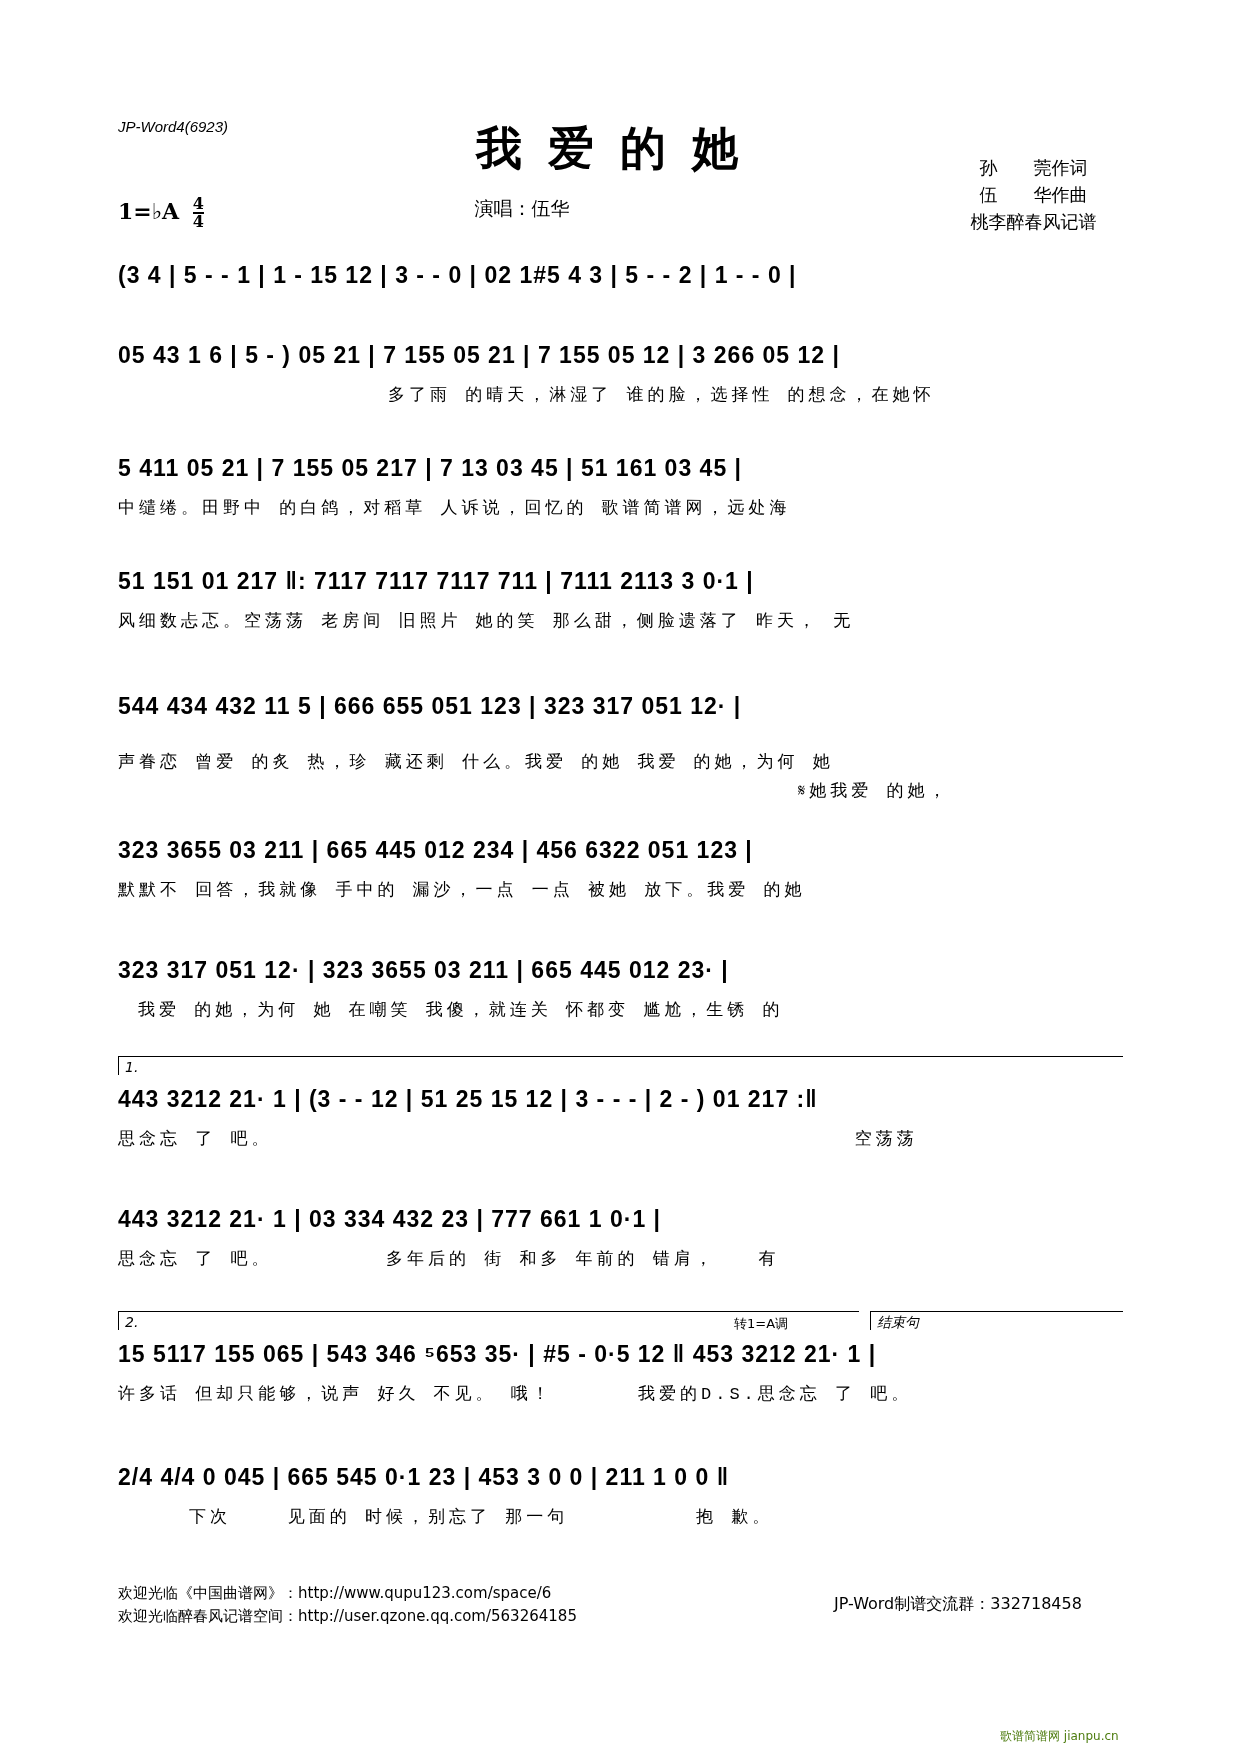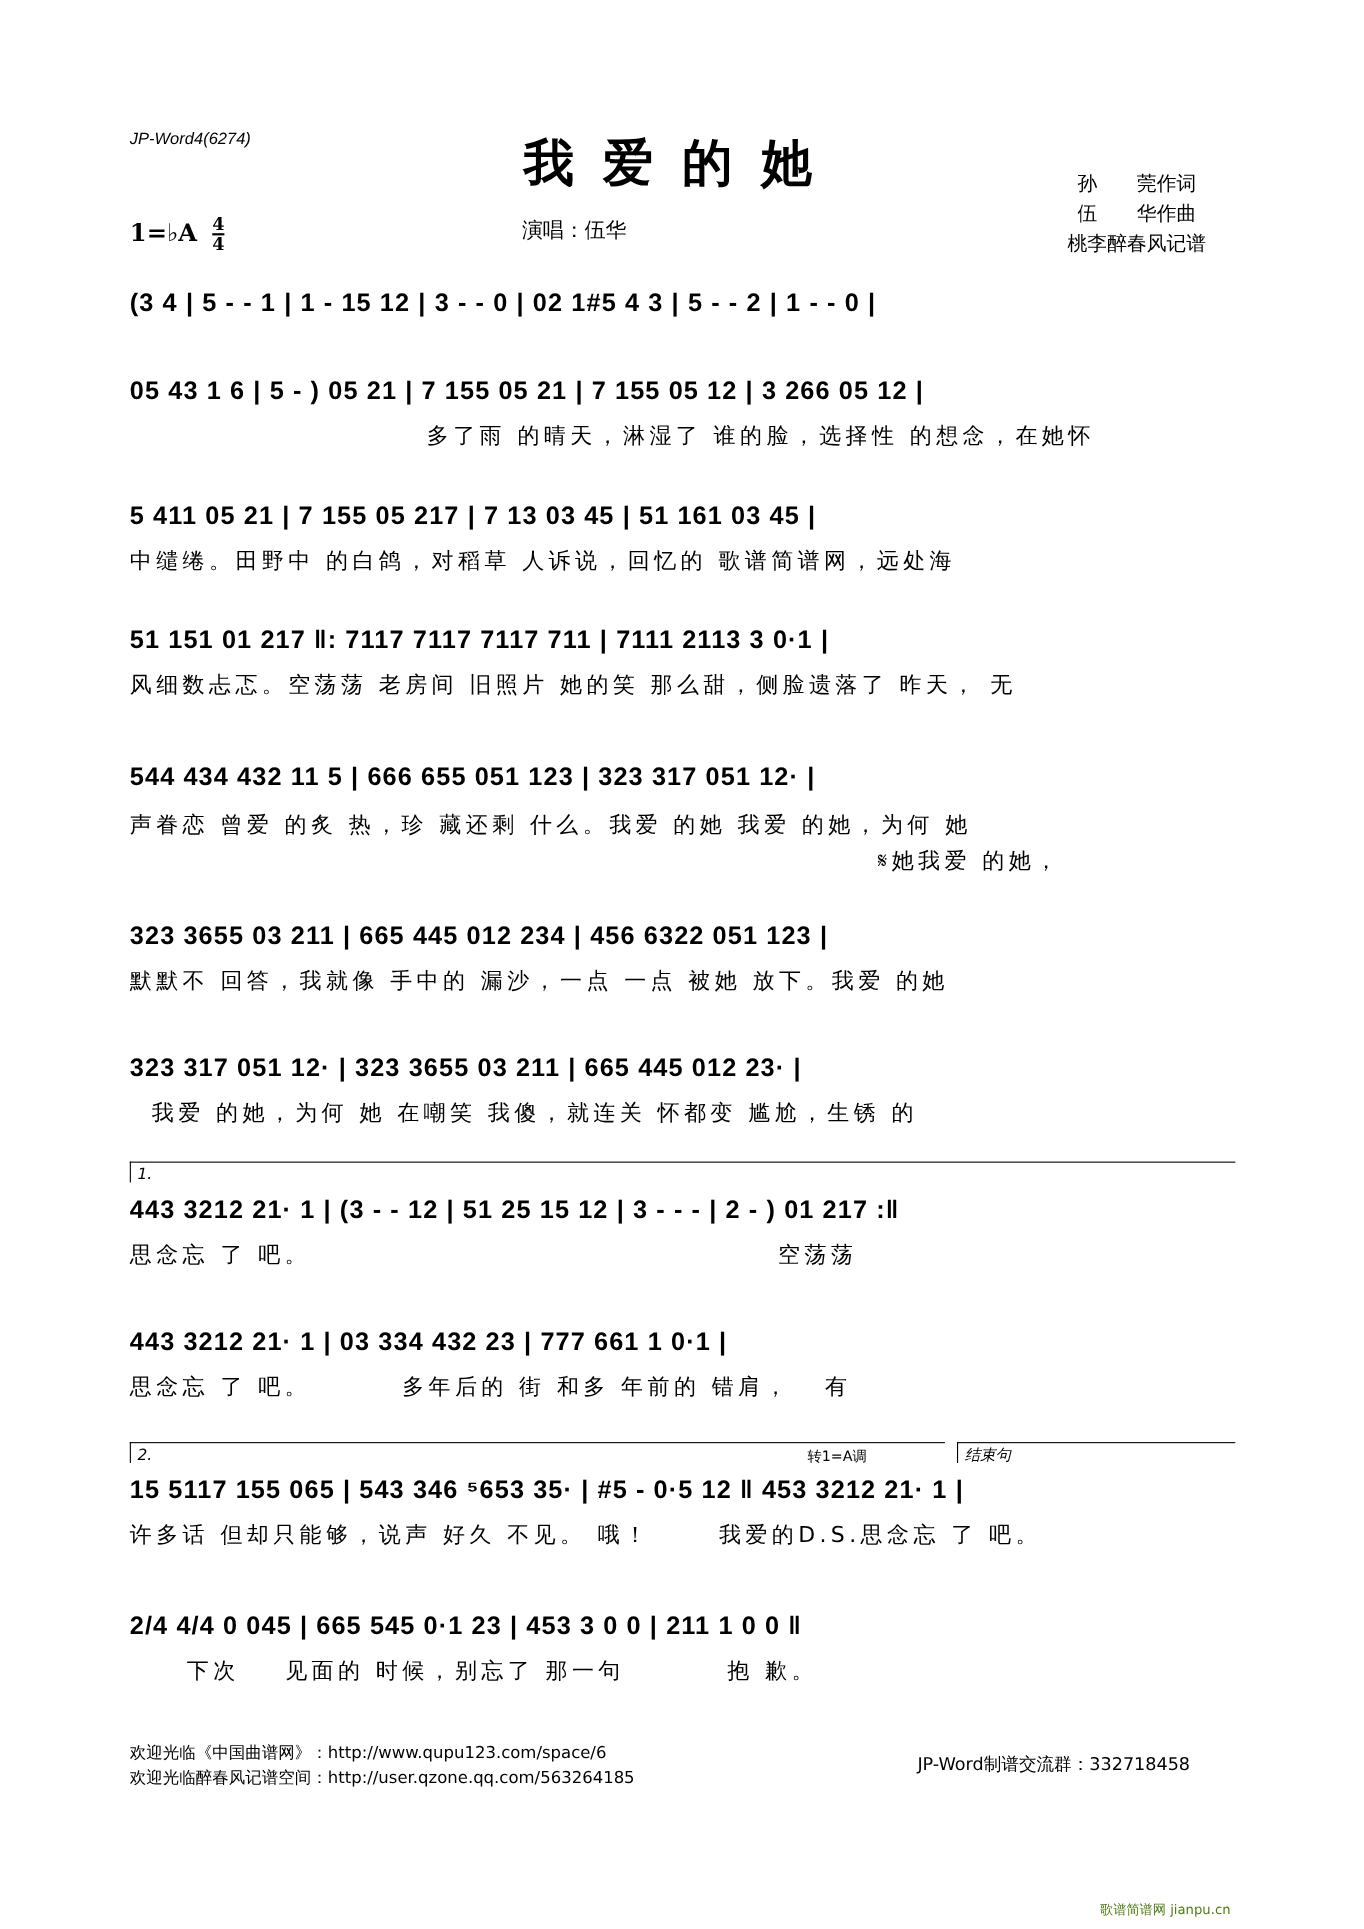--- a/index.html
+++ b/index.html
@@ -8,31 +8,31 @@
   .jpword{left:118px;top:118px;font-family:"Liberation Sans",sans-serif;font-style:italic;font-size:15px;}
   .title{left:0;width:1240px;top:118px;text-align:center;font-family:"DejaVu Serif",serif;font-weight:bold;font-size:46px;letter-spacing:26px;}
   .singer{left:0;width:1044px;top:196px;text-align:center;font-size:19px;}
   .key{left:118px;top:196px;font-family:"DejaVu Serif",serif;font-weight:bold;font-size:22px;}
   .frac{display:inline-block;vertical-align:middle;text-align:center;font-size:16px;line-height:16px;margin-left:6px;}
   .frac span{display:block;}
   .credits{left:946px;top:154px;font-size:18px;line-height:27px;}
   .credits div{display:flex;justify-content:center;width:175px;}
   .row{left:118px;width:1004px;}
   .notes{font-family:"Liberation Sans",sans-serif;font-weight:bold;font-size:23px;white-space:pre;letter-spacing:1px;}
-  .lyr{font-size:20px;white-space:pre;letter-spacing:4px;}
+  .lyr{font-size:17px;white-space:pre;letter-spacing:4px;font-family:Liberation Mono, monospace;}
   .volta{position:absolute;border-top:1px solid #000;border-left:1px solid #000;height:18px;}
   .volta span{font-style:italic;font-size:14px;margin-left:6px;}
   .footer{left:118px;top:1582px;font-size:15px;line-height:23px;}
   .footer-r{left:834px;top:1594px;font-size:16px;}
   .wm{left:1000px;top:1728px;font-size:12px;color:#4d7c0f;}
 </style>
 </head>
 <body>
 
-<div class="abs jpword">JP-Word4(6274)</div>
+<div class="abs jpword">JP-Word4(6923)</div>
 <div class="abs title">我爱的她</div>
 <div class="abs singer">演唱：伍华</div>
 <div class="abs key">
   <span>1=♭A</span>
   <span class="frac">
     <span>4</span>
     <span style="border-top:2px solid #000">4</span>
   </span>
 </div>
 <div class="abs credits">
@@ -60,21 +60,21 @@
 <div class="abs row" style="top:455px">
   <div class="notes">5 411 05 21 | 7 155 05 217 | 7 13 03 45 | 51 161 03 45 |</div>
   <div class="lyr" style="margin-top:14px">中缱绻。田野中 的白鸽，对稻草 人诉说，回忆的 歌谱简谱网，远处海</div>
 </div>
 <div class="abs row" style="top:568px">
   <div class="notes">51 151 01 217 ‖: 7117 7117 7117 711 | 7111 2113 3 0·1 |</div>
   <div class="lyr" style="margin-top:14px">风细数忐忑。空荡荡 老房间 旧照片 她的笑 那么甜，侧脸遗落了 昨天， 无</div>
 </div>
 <div class="abs row" style="top:693px">
   <div class="notes">544 434 432 11 5 | 666 655 051 123 | 323 317 051 12· |</div>
-  <div class="lyr" style="margin-top:16px">声眷恋 曾爱 的炙 热，珍 藏还剩 什么。我爱 的她 我爱 的她，为何 她</div>
+  <div class="lyr" style="margin-top:30px">声眷恋 曾爱 的炙 热，珍 藏还剩 什么。我爱 的她 我爱 的她，为何 她</div>
   <div class="lyr" style="margin-left:680px;margin-top:6px">𝄋她我爱 的她，</div>
 </div>
 <div class="abs row" style="top:837px">
   <div class="notes">323 3655 03 211 | 665 445 012 234 | 456 6322 051 123 |</div>
   <div class="lyr" style="margin-top:14px">默默不 回答，我就像 手中的 漏沙，一点 一点 被她 放下。我爱 的她</div>
 </div>
 <div class="abs row" style="top:957px">
   <div class="notes">323 317 051 12· | 323 3655 03 211 | 665 445 012 23· |</div>
   <div class="lyr" style="margin-left:20px;margin-top:14px">我爱 的她，为何 她 在嘲笑 我傻，就连关 怀都变 尴尬，生锈 的</div>
 </div>

